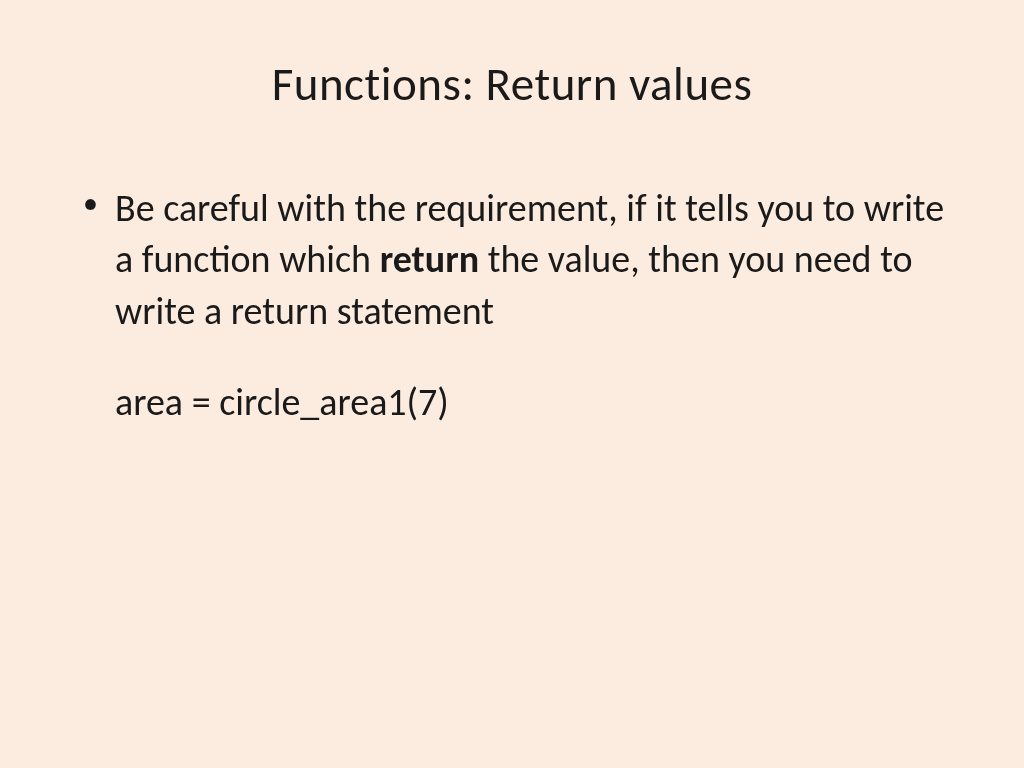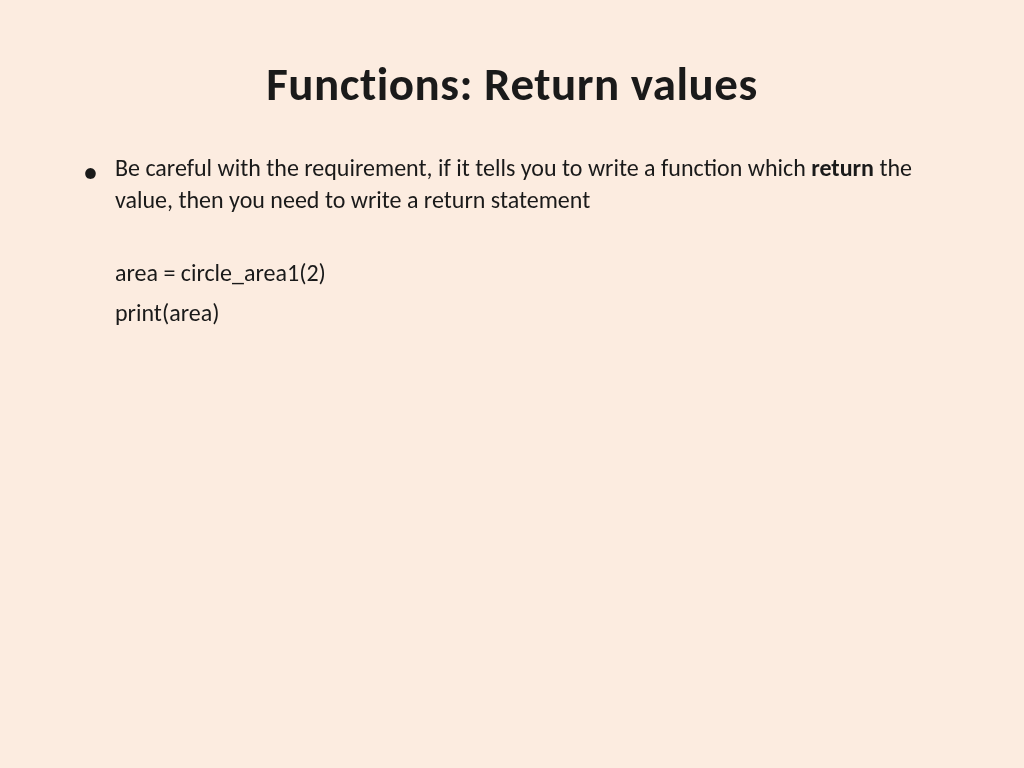--- a/index.html
+++ b/index.html
@@ -12,34 +12,34 @@
       height: 768px;
       background-color: #fcece0;
       font-family: Calibri, 'Segoe UI', Arial, sans-serif;
       color: #1a1a1a;
       padding: 55px 55px 40px 55px;
       overflow: hidden;
     }
     .slide-title {
       text-align: center;
       font-size: 47px;
-      font-weight: 700;
-      margin-bottom: 39px;
+      font-weight: 400;
+      margin-bottom: 70px;
       letter-spacing: 0.5px;
     }
     .content {
       padding-left: 20px;
     }
     ul {
       list-style: none;
     }
     ul li {
       position: relative;
       padding-left: 40px;
-      font-size: 24px;
+      font-size: 38px;
       line-height: 1.35;
       margin-bottom: 40px;
     }
     ul li::before {
       content: "•";
       position: absolute;
       left: 8px;
       top: 0;
       font-size: 30px;
     }
@@ -63,19 +63,16 @@
 <body>
 
 <h1 class="slide-title">Functions: Return values</h1>
 
 <div class="content">
   <ul>
     <li>
       <span>Be careful with the requirement, if it tells you to write a function which </span><span class="bold">return</span><span> the value, then you need to write a return statement</span>
     </li>
     <li class="no-bullet">
-      <span>area = circle_area1(2)</span>
-    </li>
-    <li class="no-bullet">
-      <span>print(area)</span>
+      <span>area = circle_area1(7)</span>
     </li>
   </ul>
 </div>
 
 </body></html>

